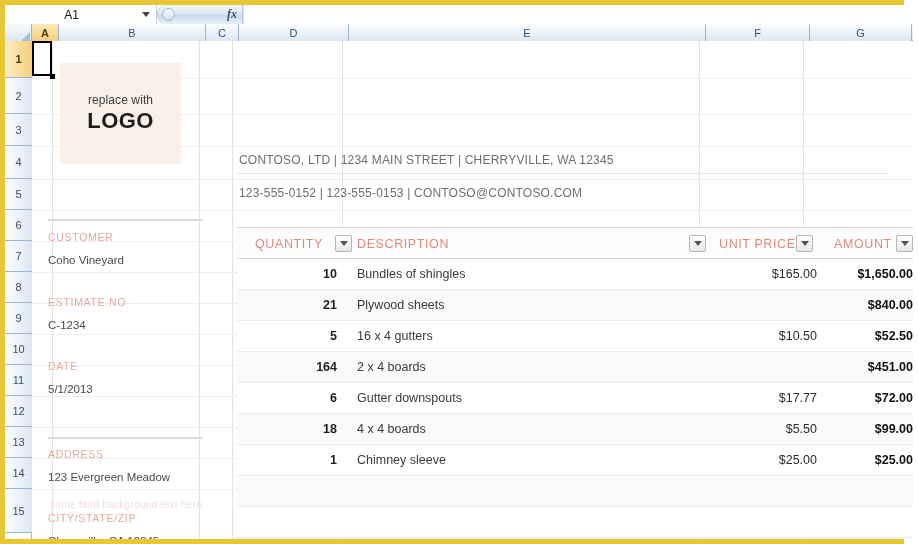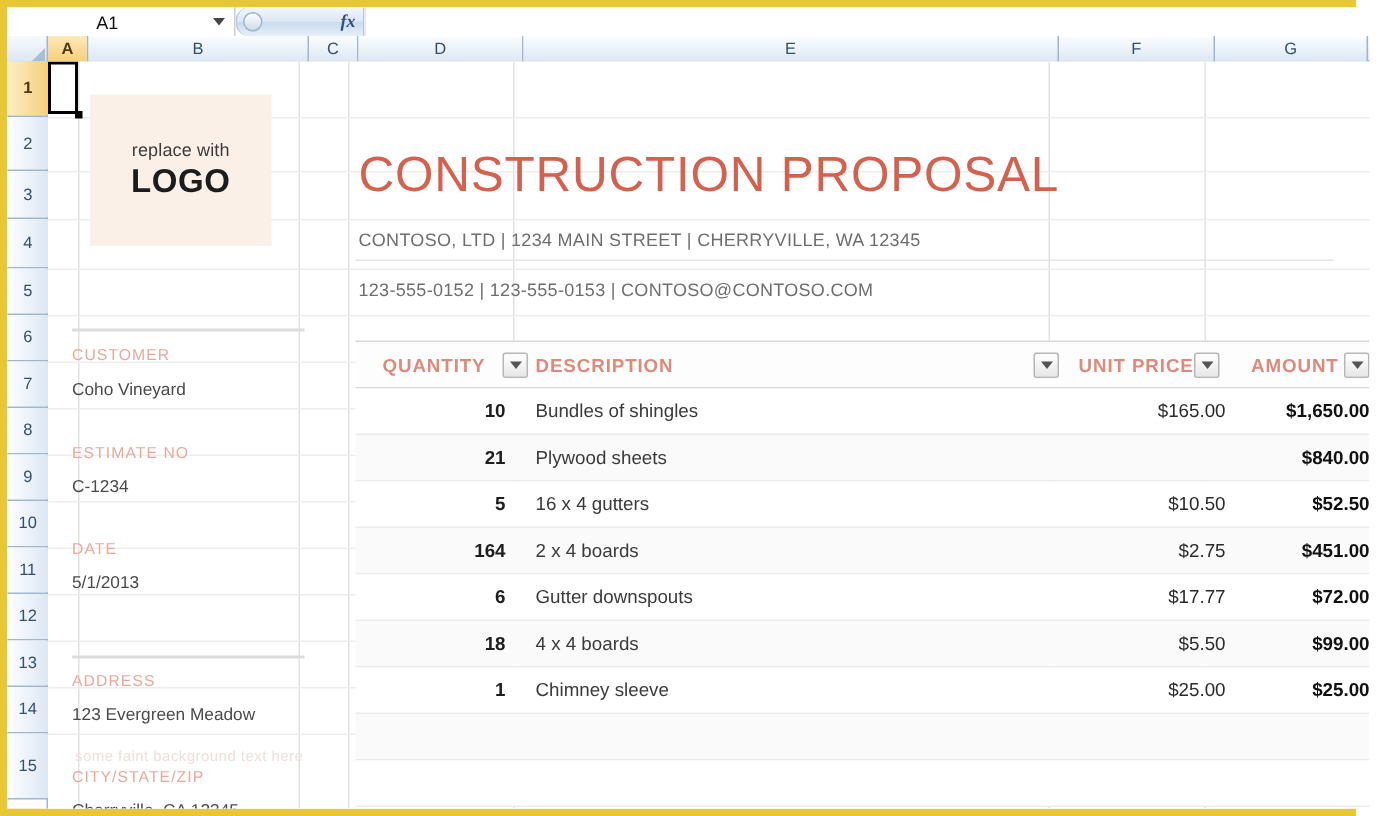--- a/index.html
+++ b/index.html
@@ -216,21 +216,20 @@
     position: relative;
     height: 32px;
     border-top: 1px solid #d8d8d8;
     border-bottom: 1px solid #d8d8d8;
     background: #fdfdfd;
   }
   .th {
     position: absolute; top: 9px;
     font-size: 12.5px; color: #dd8a7c; letter-spacing: .6px;
     white-space: nowrap;
-    font-weight: bold;
   }
   .filter-btn {
     position: absolute; top: 7px;
     width: 17px; height: 17px;
     background: linear-gradient(to bottom,#ffffff,#e7e7e7);
     border: 1px solid #b6b6b6;
     border-radius: 2px;
     display: flex; align-items: center; justify-content: center;
   }
   .filter-btn::after {
@@ -336,21 +335,20 @@
       <div class="hline" style="top:417px"></div>
       <div class="hline" style="top:448px"></div>
 
       <div class="doc">
 
         <div class="logo-box">
           <span class="logo-sub">replace with</span>
           <span class="logo-main">LOGO</span>
         </div>
 
-        <div class="doc-title">CONSTRUCTION PROPOSAL</div>
         <div class="addr-line">CONTOSO, LTD  |  1234 MAIN STREET  |  CHERRYVILLE, WA 12345</div>
         <div class="rule-top"></div>
         <div class="contact-line">123-555-0152  |  123-555-0153  |  CONTOSO@CONTOSO.COM</div>
 
         <div class="side-rule" style="top:178px"></div>
         <div class="side-label" style="top:190px">CUSTOMER</div>
         <div class="side-value" style="top:213px">Coho Vineyard</div>
 
         <div class="side-label" style="top:255px">ESTIMATE NO</div>
         <div class="side-value" style="top:278px">C-1234</div>
@@ -392,21 +390,20 @@
           </div>
           <div class="trow">
             <span class="c-qty">5</span>
             <span class="c-desc">16 x 4 gutters</span>
             <span class="c-price">$10.50</span>
             <span class="c-amt">$52.50</span>
           </div>
           <div class="trow alt">
             <span class="c-qty">164</span>
             <span class="c-desc">2 x 4 boards</span>
-            <span class="c-price">$2.75</span>
             <span class="c-amt">$451.00</span>
           </div>
           <div class="trow">
             <span class="c-qty">6</span>
             <span class="c-desc">Gutter downspouts</span>
             <span class="c-price">$17.77</span>
             <span class="c-amt">$72.00</span>
           </div>
           <div class="trow alt">
             <span class="c-qty">18</span>

